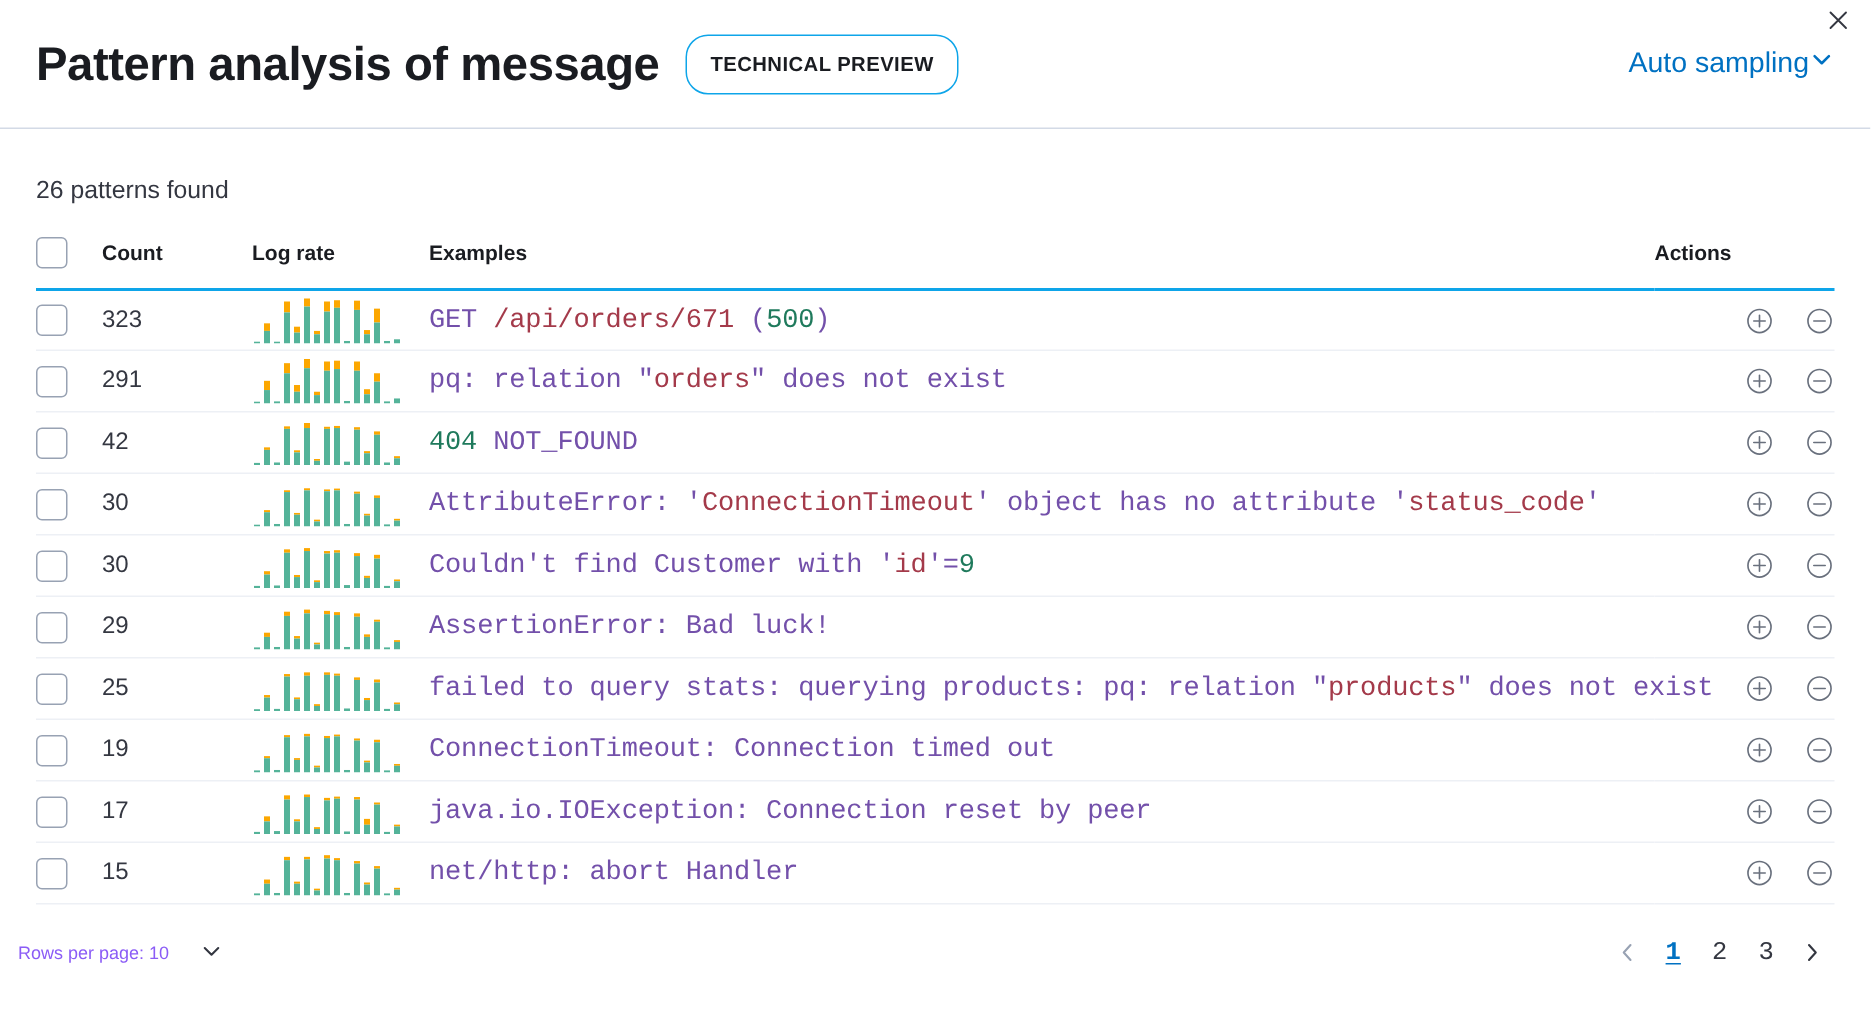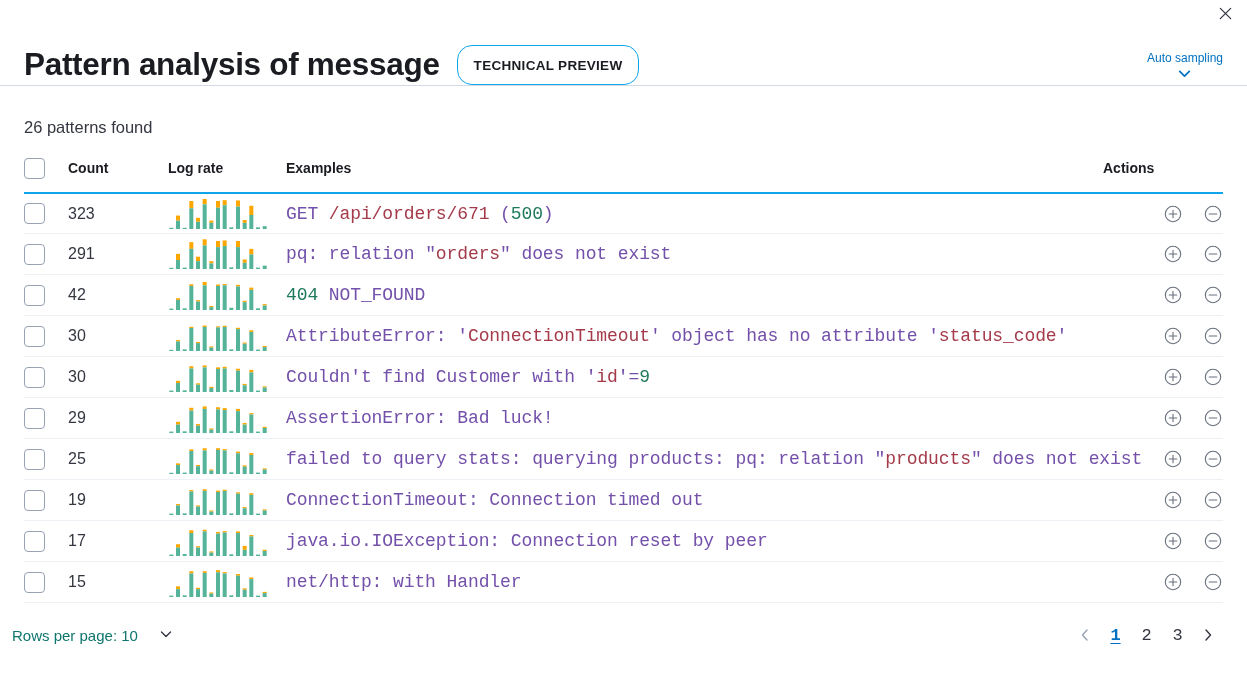--- a/index.html
+++ b/index.html
@@ -12,21 +12,21 @@
     color: #343741;
     overflow: hidden;
   }
 
   
   .flyout-header {
     position: relative;
     height: 86px;
     border-bottom: 1px solid #D3DAE6;
     display: flex;
-    align-items: flex-end;
+    align-items: center;
     padding: 0 24px;
   }
   .title-group {
     display: flex;
     align-items: center;
     gap: 17px;
   }
   .page-title {
     font-size: 31.5px;
     font-weight: 700;
@@ -57,24 +57,23 @@
   .sampling-btn {
     display: inline-flex;
     align-items: center;
     gap: 0;
     background: none;
     border: none;
     padding: 0;
     cursor: pointer;
     color: #0071c2;
     font-family: inherit;
-    font-size: 12px;
+    font-size: 19px;
     font-weight: 400;
     white-space: nowrap;
-    flex-direction: column;
   }
   .sampling-btn .chev { display: block; }
 
   .close-btn {
     position: absolute;
     top: 2px; right: 9px;
     width: 26px; height: 26px;
     display: flex; align-items: center; justify-content: center;
     background: none; border: none; cursor: pointer;
     padding: 0; color: #343741;
@@ -170,22 +169,22 @@
     display: flex;
     align-items: center;
     padding: 17px 24px 0 12px;
   }
   .rows-per-page {
     display: inline-flex;
     align-items: center;
     gap: 20px;
     background: none; border: none; padding: 0; cursor: pointer;
     font-family: inherit;
-    font-size: 15px;
-    color: #0f766e;
+    font-size: 12px;
+    color: #8b5cf6;
     white-space: nowrap;
   }
   .pager {
     margin-left: auto;
     display: flex;
     align-items: center;
     gap: 0;
     font-family: Liberation Mono, monospace;
   }
   .pager-arrow {
@@ -714,21 +713,21 @@
               <rect x="68.00" y="8.72" width="4.00" height="21.28" fill="#54B399"></rect>
               <rect x="74.67" y="21.32" width="4.00" height="1.40" fill="#FCA700"></rect>
               <rect x="74.67" y="22.72" width="4.00" height="7.28" fill="#54B399"></rect>
               <rect x="81.33" y="10.40" width="4.00" height="1.68" fill="#FCA700"></rect>
               <rect x="81.33" y="12.08" width="4.00" height="17.92" fill="#54B399"></rect>
               <rect x="88.00" y="28.60" width="4.00" height="1.40" fill="#54B399"></rect>
               <rect x="94.67" y="24.88" width="4.00" height="1.20" fill="#FCA700"></rect>
               <rect x="94.67" y="26.08" width="4.00" height="3.92" fill="#54B399"></rect>
             </svg>
           </td>
-    <td class="example-cell"><span class="tok-base">net/http: with Handler</span></td>
+    <td class="example-cell"><span class="tok-base">net/http: abort Handler</span></td>
     <td class="actions-cell">
       <button class="act-btn"><span><svg width="20" height="20" viewBox="0 0 20 20" fill="none" stroke="currentColor" stroke-width="1.1">
                   <circle cx="10" cy="10" r="7.7"></circle>
                   <path d="M10 6.2 V13.8 M6.2 10 H13.8" stroke-linecap="round"></path>
                 </svg></span></button>
       <button class="act-btn"><span><svg width="20" height="20" viewBox="0 0 20 20" fill="none" stroke="currentColor" stroke-width="1.1">
                   <circle cx="10" cy="10" r="7.7"></circle>
                   <path d="M6.2 10 H13.8" stroke-linecap="round"></path>
                 </svg></span></button>
     </td>

